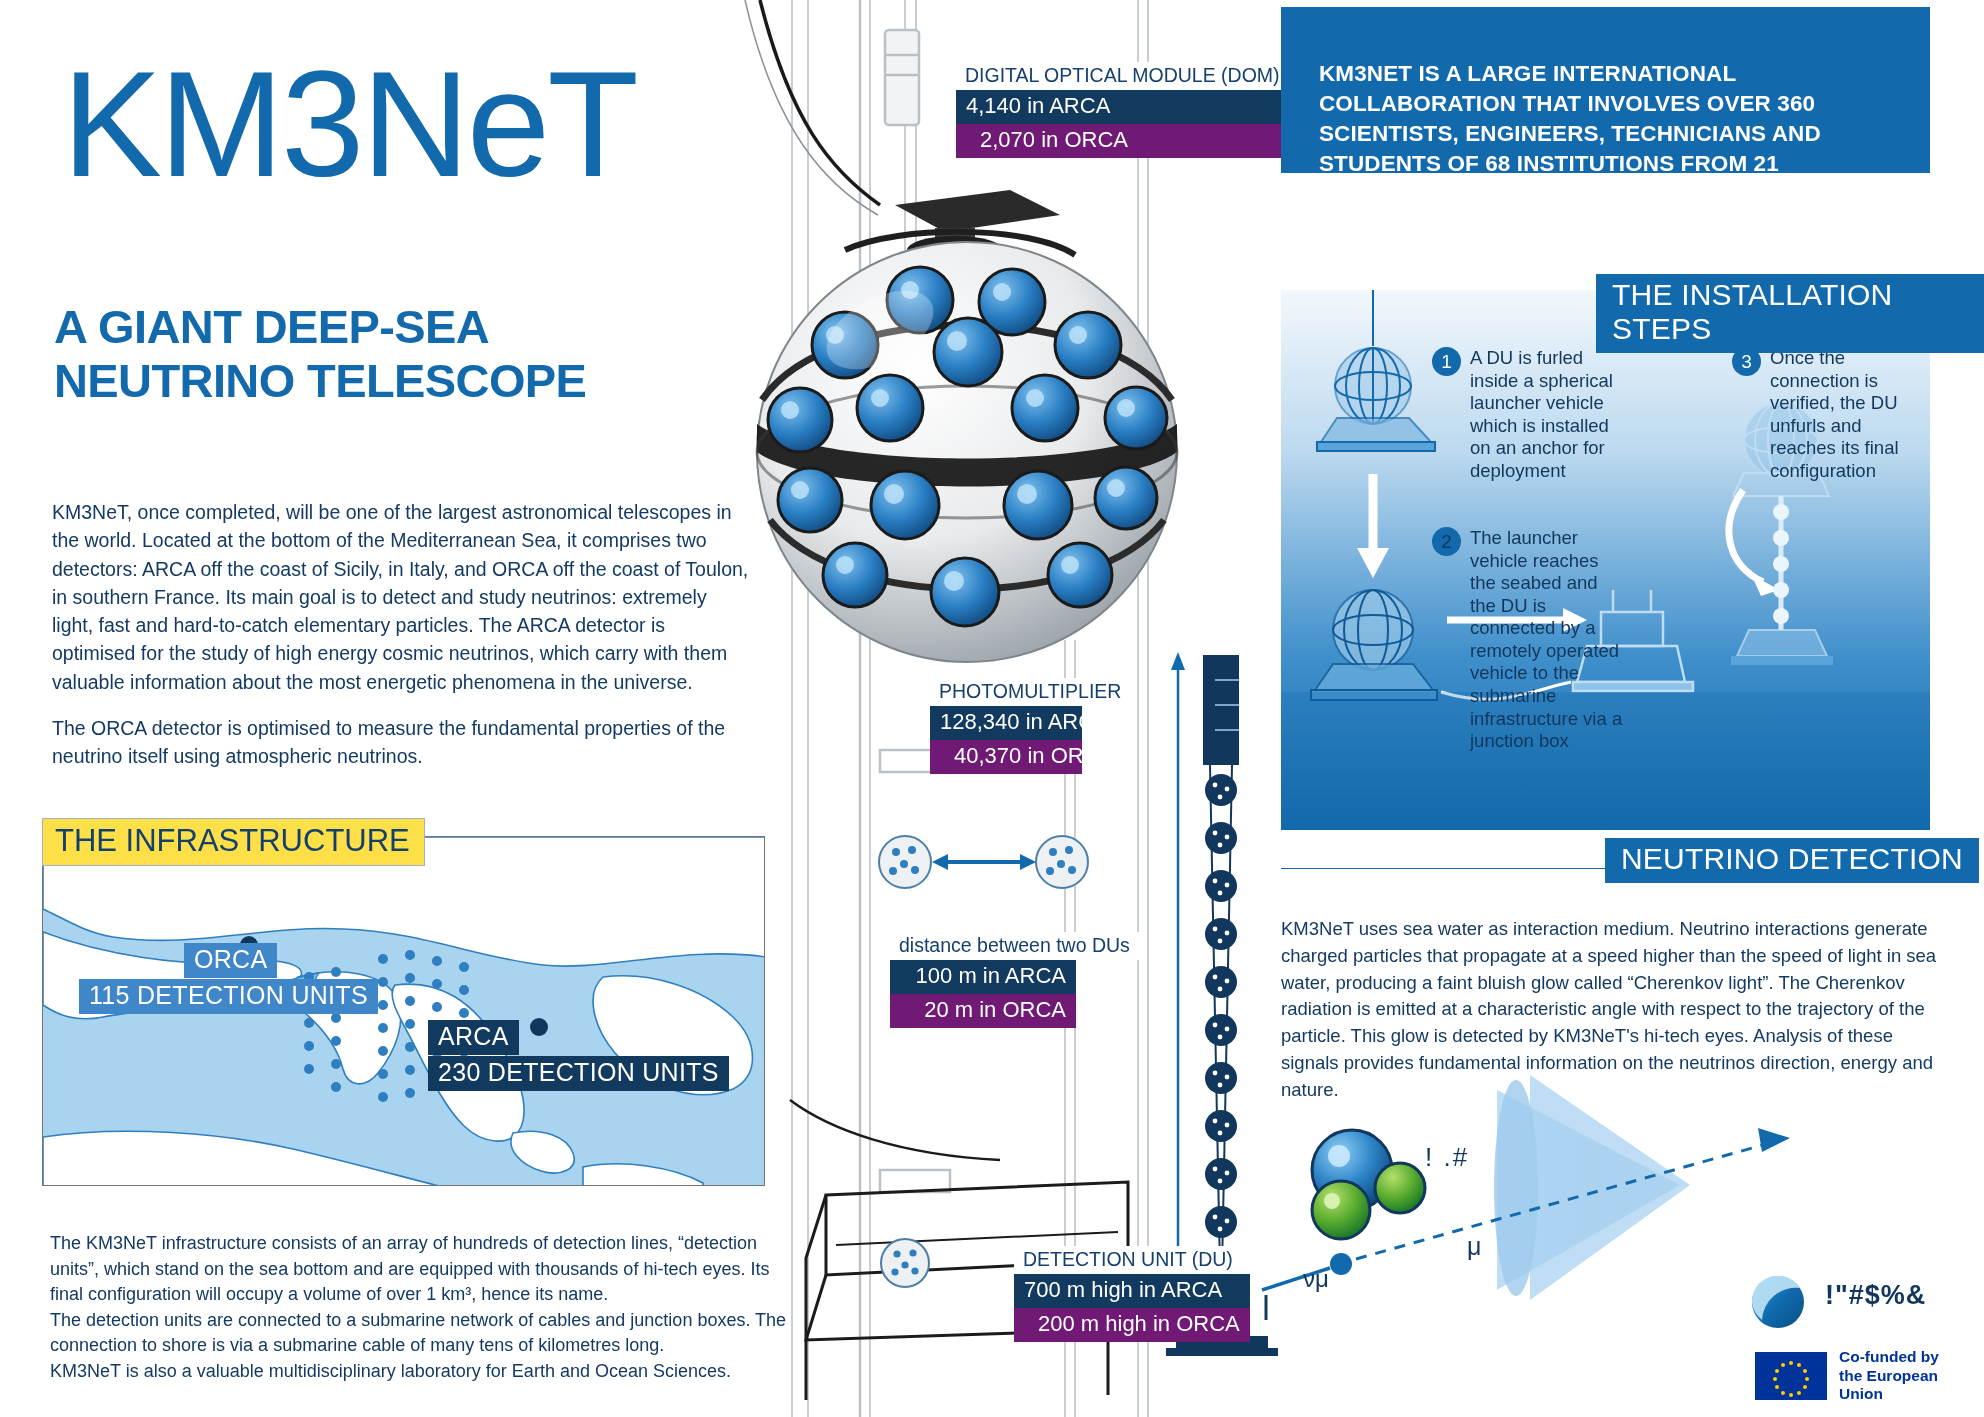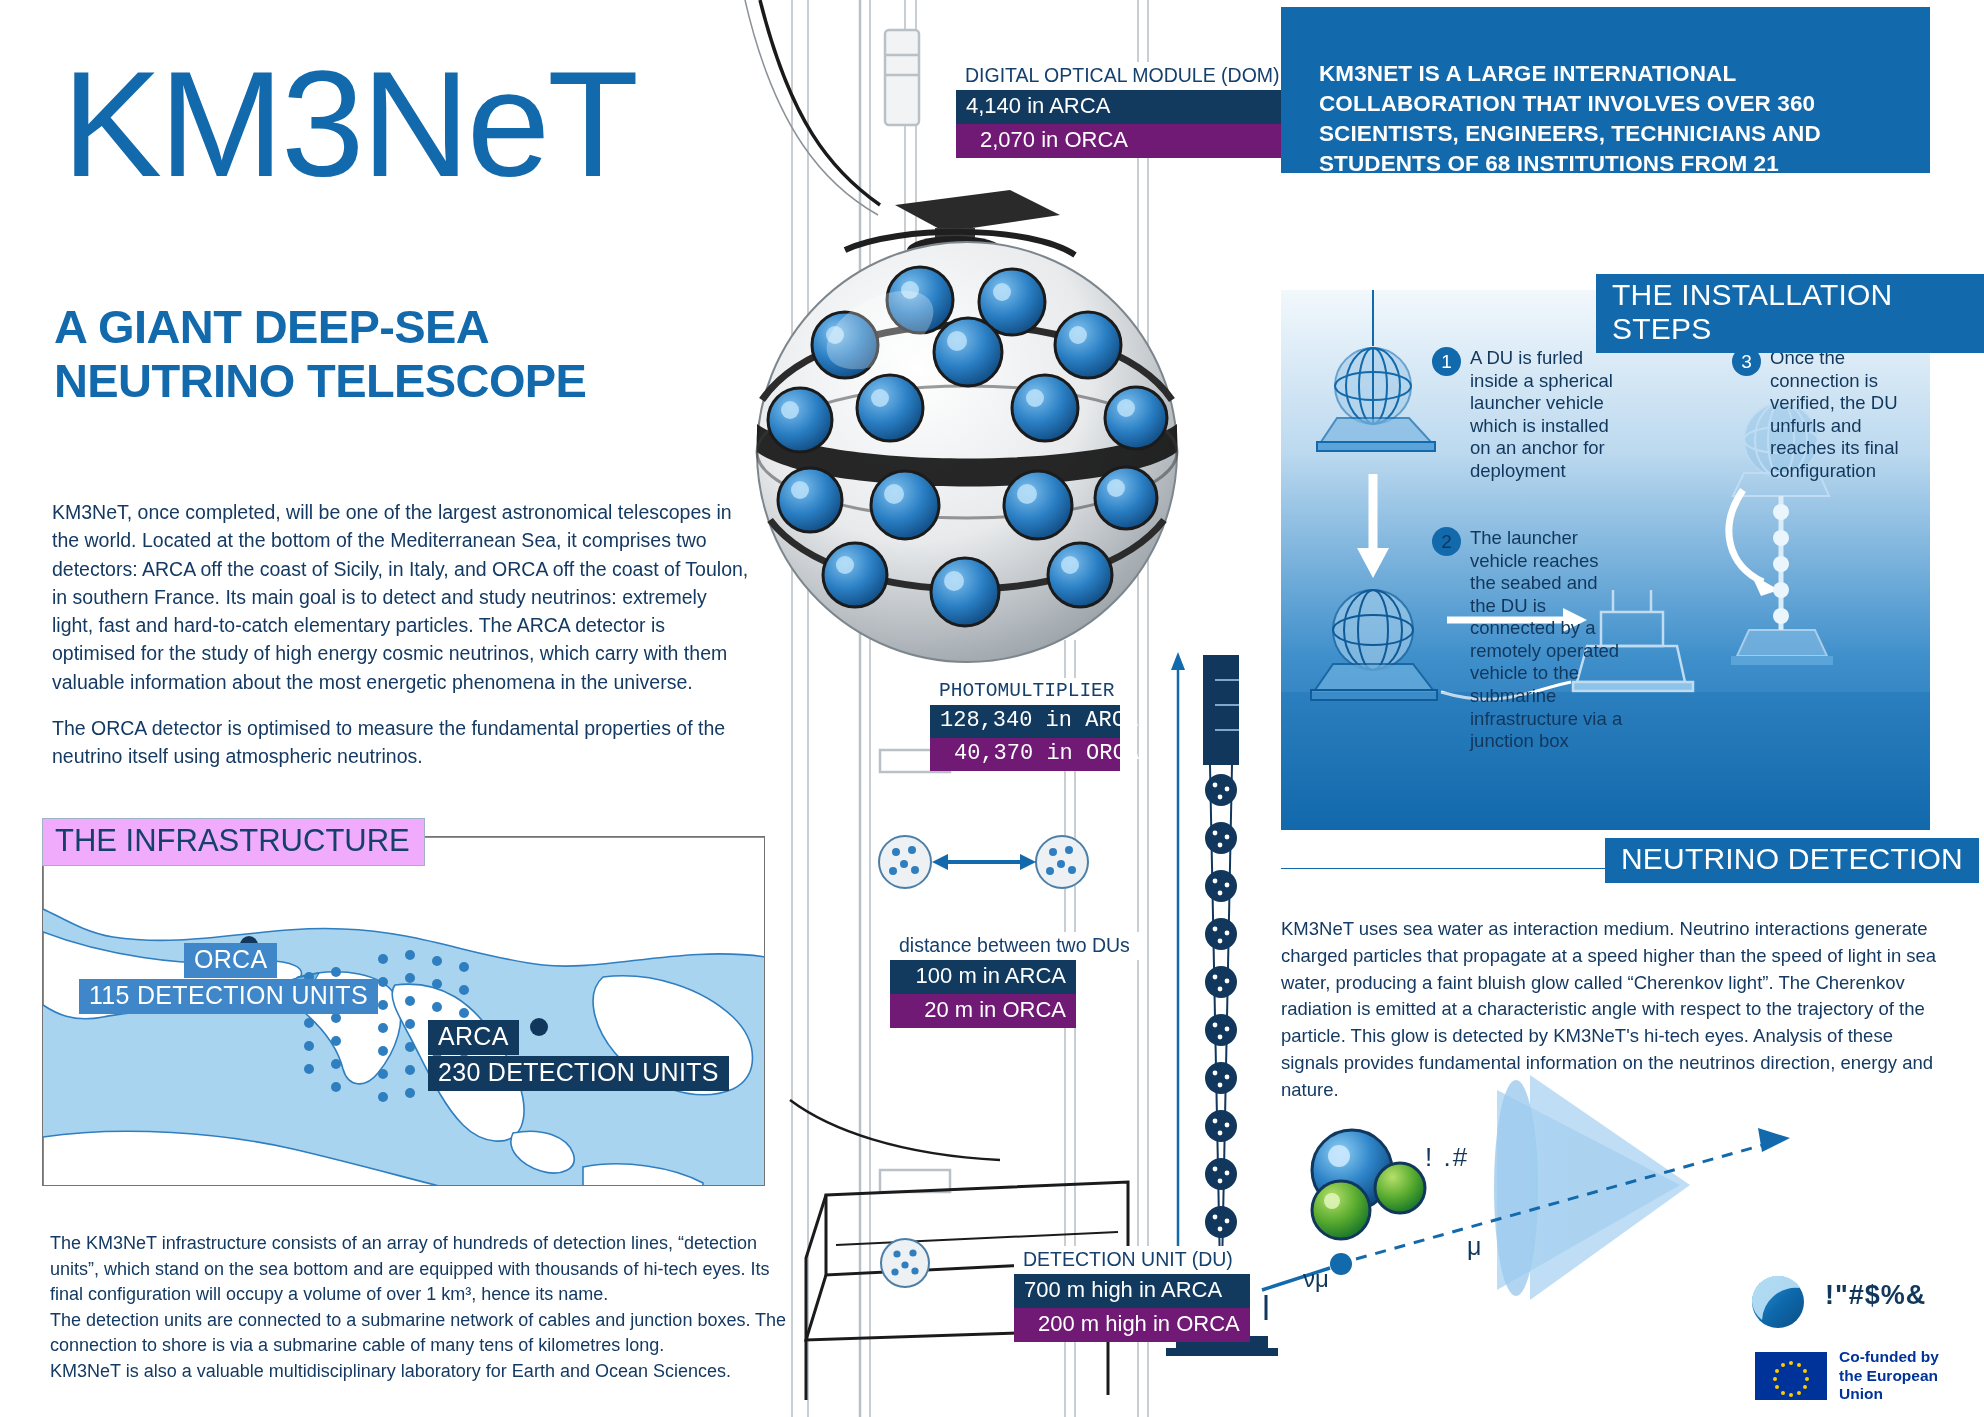--- a/index.html
+++ b/index.html
@@ -24,21 +24,21 @@
   }
   #intro {
     position: absolute; left: 52px; top: 498px; width: 700px;
     font-size: 19.5px; line-height: 1.45; color: #143a63;
   }
   #intro p + p { margin-top: 18px; }
 
   
   #infra-header {
     position: absolute; left: 42px; top: 818px; z-index: 6;
-    background: #f0abfc; border: 1px solid #9fb3c6;
+    background: #fde047; border: 1px solid #9fb3c6;
     padding: 4px 14px 6px 12px;
     font-size: 31px; color: #15406d; letter-spacing: 0px;
   }
   #map-box {
     position: absolute; left: 42px; top: 836px;
     width: 723px; height: 350px;
     border: 1px solid #737373; background: #ffffff; overflow: hidden;
   }
   #map-box svg { display: block; }
   .maptag {
@@ -471,21 +471,21 @@
   <div id="infra-note" style="white-space:pre-line;">The KM3NeT infrastructure consists of an array of hundreds of detection lines, “detection units”, which stand on the sea bottom and are equipped with thousands of hi-tech eyes. Its final configuration will occupy a volume of over 1 km³, hence its name.
 The detection units are connected to a submarine network of cables and junction boxes. The connection to shore is via a submarine cable of many tens of kilometres long.
 KM3NeT is also a valuable multidisciplinary laboratory for Earth and Ocean Sciences.</div>
 
   <div class="callout" style="left:956px; top:62px;">
     <div class="cap">DIGITAL OPTICAL MODULE (DOM)</div>
     <div class="v1">4,140 in ARCA</div>
     <div class="v2">2,070 in ORCA</div>
   </div>
 
-  <div class="callout right-al" style="left:930px; top:678px; width:190px;font-family:Liberation Mono, monospace;">
+  <div class="callout right-al" style="left:930px; top:678px; width:152px;">
     <div class="cap">PHOTOMULTIPLIER</div>
     <div class="v1">128,340 in ARCA</div>
     <div class="v2">40,370 in ORCA</div>
   </div>
 
   <div class="callout right-al" style="left:890px; top:932px; width:186px;">
     <div class="cap">distance between two DUs</div>
     <div class="v1">100 m in ARCA</div>
     <div class="v2">20 m in ORCA</div>
   </div>

